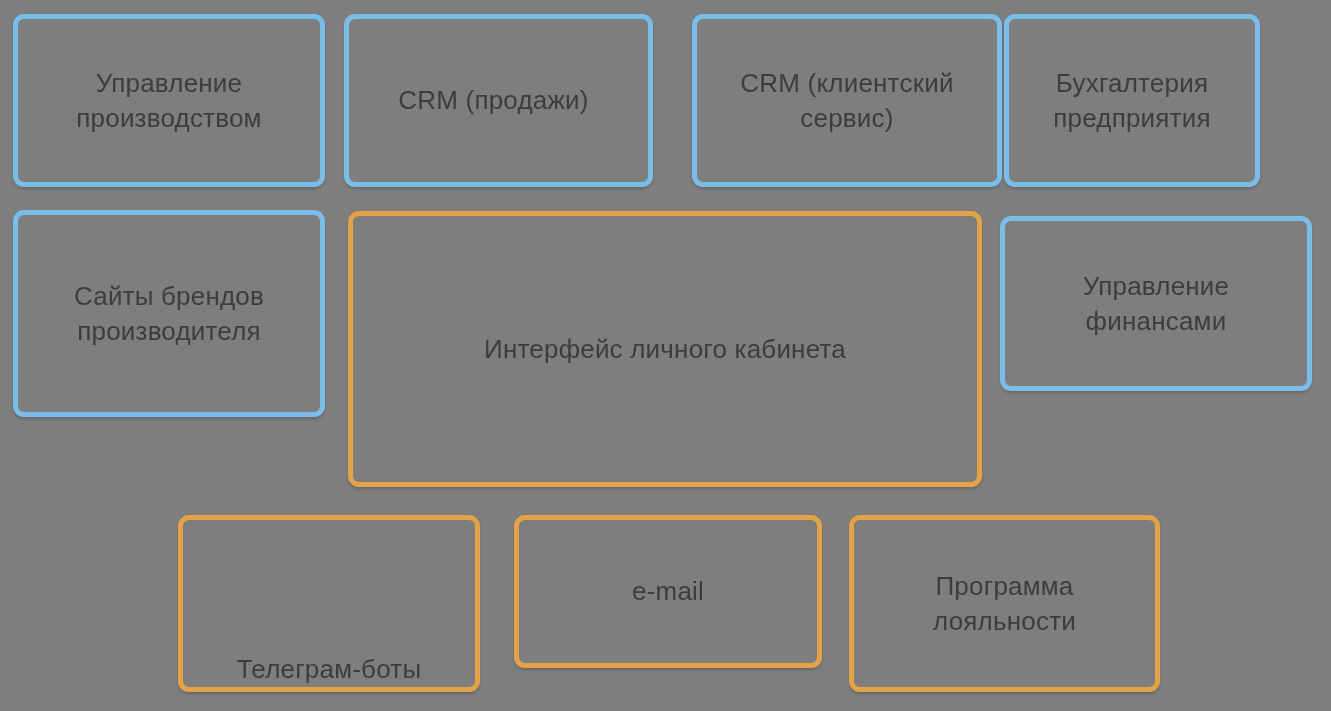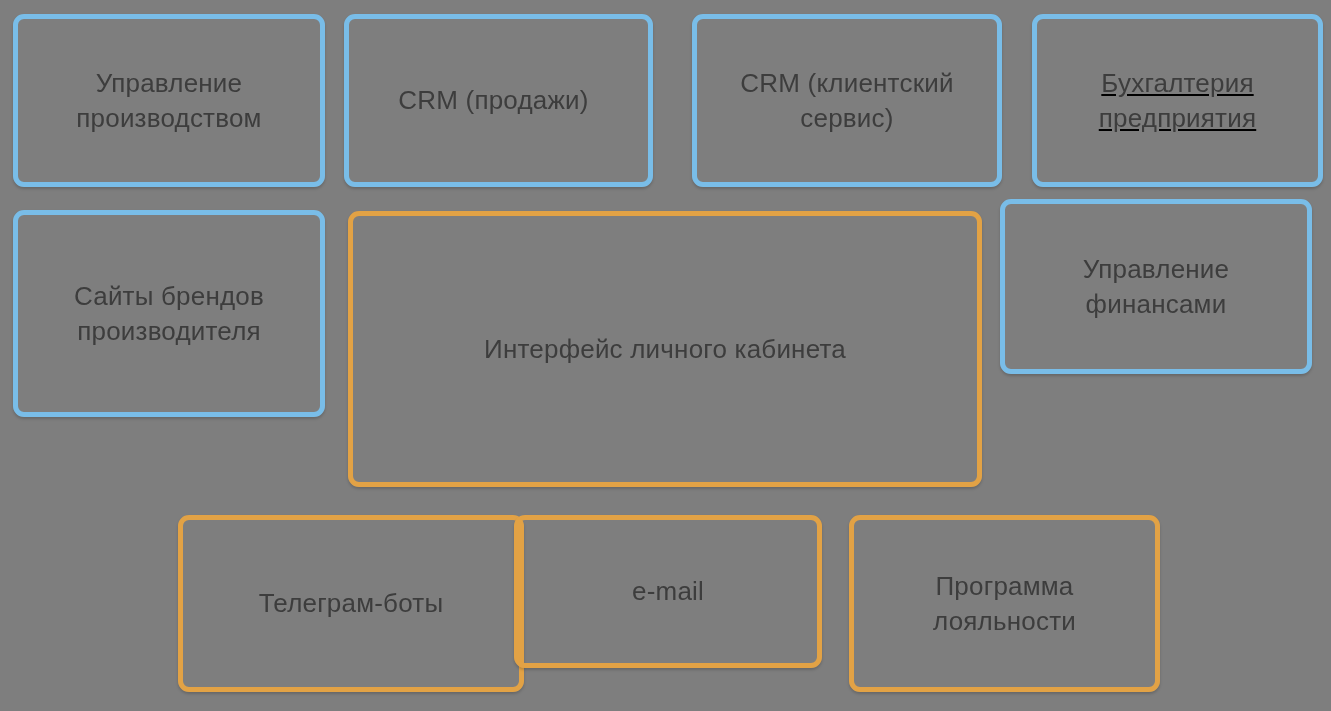--- a/index.html
+++ b/index.html
@@ -53,37 +53,37 @@
   </div>
 
   <div class="node blue" style="left:344px; top:14px; width:309px; height:173px;padding-left:20px;">
     <span class="label">CRM (продажи)</span>
   </div>
 
   <div class="node blue" style="left:692px; top:14px; width:310px; height:173px;">
     <span class="label">CRM (клиентский сервис)</span>
   </div>
 
-  <div class="node blue" style="left:1032px; top:14px; width:291px; height:173px;text-decoration:underline;">
+  <div class="node blue" style="left:1004px; top:14px; width:256px; height:173px;">
     <span class="label">Бухгалтерия предприятия</span>
   </div>
 
   <div class="node blue" style="left:13px; top:210px; width:312px; height:207px;">
     <span class="label">Сайты брендов производителя</span>
   </div>
 
   <div class="node orange" style="left:348px; top:211px; width:634px; height:276px;">
     <span class="label">Интерфейс личного кабинета</span>
   </div>
 
-  <div class="node blue" style="left:1000px; top:199px; width:312px; height:175px;">
+  <div class="node blue" style="left:1000px; top:216px; width:312px; height:175px;">
     <span class="label">Управление финансами</span>
   </div>
 
-  <div class="node orange" style="left:178px; top:515px; width:346px; height:177px;">
+  <div class="node orange" style="left:178px; top:515px; width:302px; height:177px;align-items:flex-end;">
     <span class="label">Телеграм-боты</span>
   </div>
 
   <div class="node orange" style="left:514px; top:515px; width:308px; height:153px;">
     <span class="label">e-mail</span>
   </div>
 
   <div class="node orange" style="left:849px; top:515px; width:311px; height:177px;">
     <span class="label">Программа лояльности</span>
   </div>

